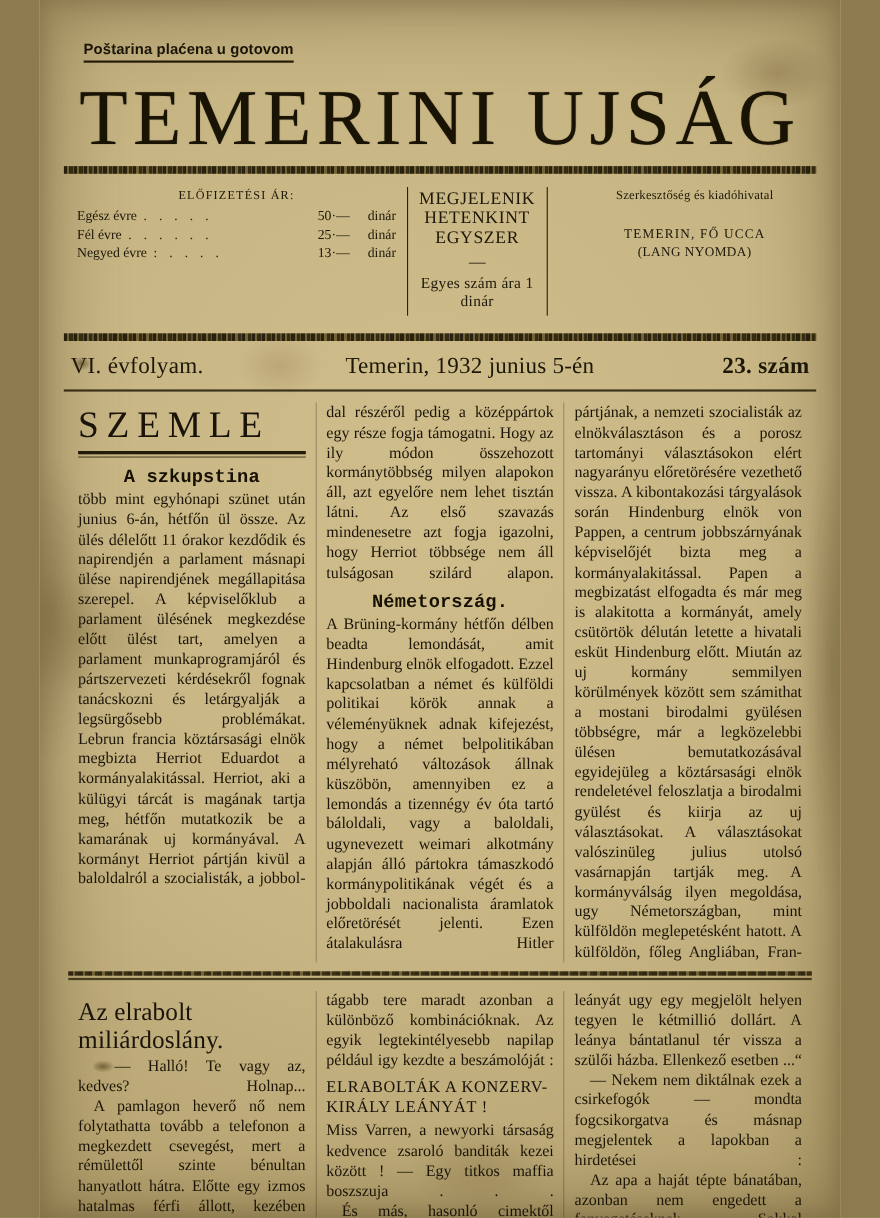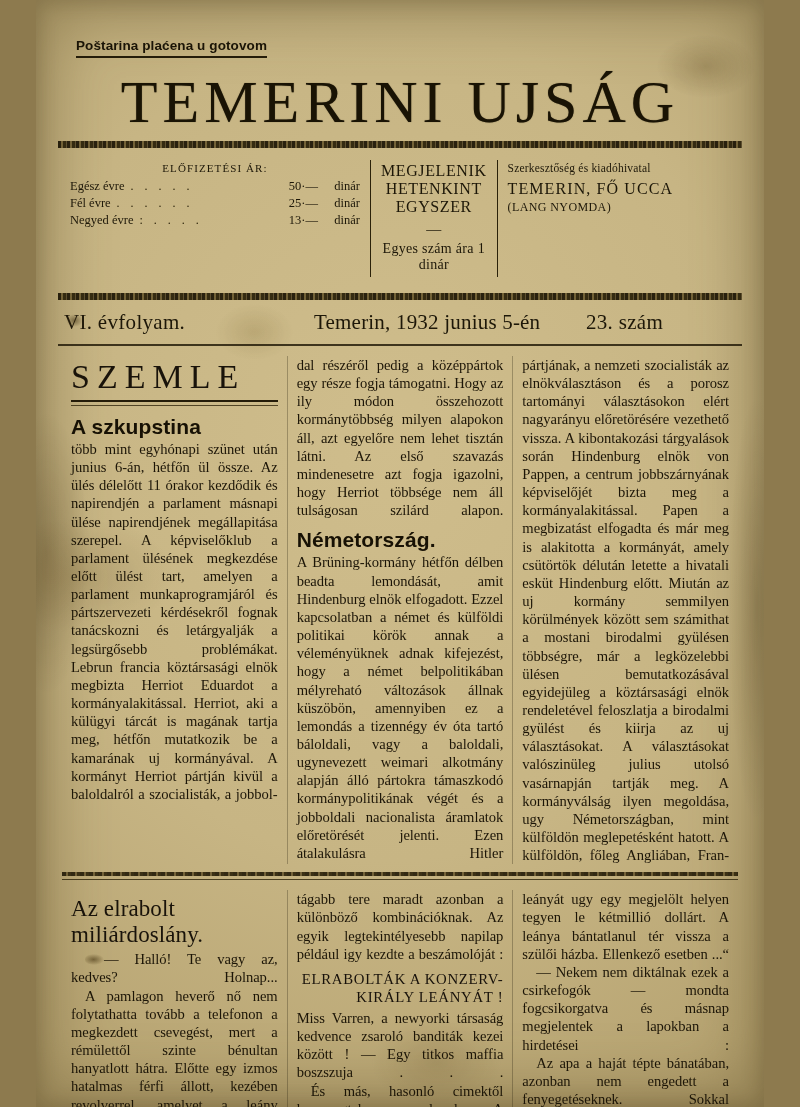--- a/index.html
+++ b/index.html
@@ -56,21 +56,21 @@
     letter-spacing: .1px;
     border-bottom: 2.2px solid #241c09;
     padding-bottom: 3px;
     color: #1a1406;
   }
 
   
   .masthead {
     text-align: center;
     font-family: "Liberation Serif", "DejaVu Serif", serif;
-    font-size: 60px;
+    font-size: 72px;
     line-height: .95;
     letter-spacing: 5px;
     margin: 16px 0 4px 0;
     color: #191304;
     text-shadow: 0 0 1px rgba(25,19,4,.55);
     white-space: pre;
   }
 
   .rule-thick {
     height: 7px;
@@ -98,21 +98,21 @@
     padding: 4px 0 6px 0;
   }
   .infocell { padding: 2px 10px 4px 10px; }
   .infocell.left { flex: 0 0 290px; }
   .infocell.mid {
     flex: 1 1 auto;
     text-align: center;
     border-left: 1.6px solid #2a2109;
     border-right: 1.6px solid #2a2109;
   }
-  .infocell.right { flex: 0 0 248px; text-align: left; }
+  .infocell.right { flex: 0 0 248px; text-align: center; }
 
   .info-title {
     text-align: center;
     font-size: 11px;
     letter-spacing: 1.1px;
     margin-bottom: 4px;
   }
   .price-list { font-size: 12.5px; line-height: 1.32; }
   .price-row { display: flex; align-items: baseline; white-space: nowrap; }
   .price-label { flex: 0 0 auto; }
@@ -125,21 +125,21 @@
     font-size: 12px;
   }
   .price-amt { flex: 0 0 62px; text-align: right; }
   .price-cur { flex: 0 0 42px; text-align: right; }
 
   .mid-line1 { font-size: 16px; letter-spacing: .6px; text-align: center; }
   .mid-dash { font-size: 15px; margin: 5px 0 3px 0; }
   .mid-line2 { font-size: 14px; letter-spacing: .3px; }
 
   .right-l1 { font-size: 11.5px; letter-spacing: .2px; }
-  .right-l2 { font-size: 16px; letter-spacing: 1.1px; margin-top: 6px; }
+  .right-l2 { font-size: 12px; letter-spacing: 1.1px; margin-top: 21px; }
   .right-l3 { font-size: 12px; letter-spacing: .4px; margin-top: 2px; }
 
   
   .issueline {
     display: flex;
     align-items: baseline;
     margin: 7px 10px 0 10px;
     padding: 3px 0 6px 0;
     font-size: 21px;
   }
@@ -151,21 +151,21 @@
   }
   .issue-vol .smudge::after {
     content: "";
     position: absolute;
     left: 2px; top: 4px;
     width: 17px; height: 13px;
     background: radial-gradient(ellipse at 50% 50%, rgba(60,46,16,.55), rgba(60,46,16,0) 70%);
     border-radius: 50%;
   }
   .issue-date { flex: 1 1 auto; text-align: left; letter-spacing: .2px; }
-  .issue-num { flex: 0 0 150px; letter-spacing: .3px; }
+  .issue-num { flex: 0 0 150px; text-align: right; letter-spacing: .3px; font-weight: bold; }
 
   
   .cols {
     display: flex;
     gap: 0;
     margin: 10px 8px 0 8px;
   }
   .col {
     flex: 1 1 0;
     padding: 0 9px;
@@ -177,24 +177,24 @@
     font-size: 34px;
     letter-spacing: 7px;
     margin: 2px 0 0 0;
     font-weight: normal;
     color: #19130a;
   }
   .title-rule-1 { height: 2.2px; background: #241c09; margin-top: 4px; }
   .title-rule-2 { height: 1.2px; background: #33280e; margin-top: 2.5px; opacity: .8; }
 
   .subhead {
-    text-align: left;
-    font-family: Liberation Sans, sans-serif;
+    text-align: center;
+    font-family: Liberation Mono, monospace;
     font-weight: bold;
-    font-size: 21px;
+    font-size: 17px;
     margin: 9px 0 1px 0;
     letter-spacing: .1px;
     color: #171104;
   }
 
   p.body {
     margin: 0;
     font-size: 14.6px;
     line-height: 1.245;
     text-align: justify;
@@ -221,21 +221,21 @@
 
   
   .feu-title {
     font-size: 23px;
     letter-spacing: .1px;
     margin: 6px 0 2px 0;
     font-weight: normal;
     color: #19130a;
   }
   .feu-inner-head {
-    text-align: right;
+    text-align: left;
     font-size: 14.8px;
     letter-spacing: .7px;
     margin: 7px 0 3px 0;
     line-height: 1.22;
     color: #17110a;
   }
   .quote-block {
     font-size: 14.6px;
     line-height: 1.25;
     text-align: center;

